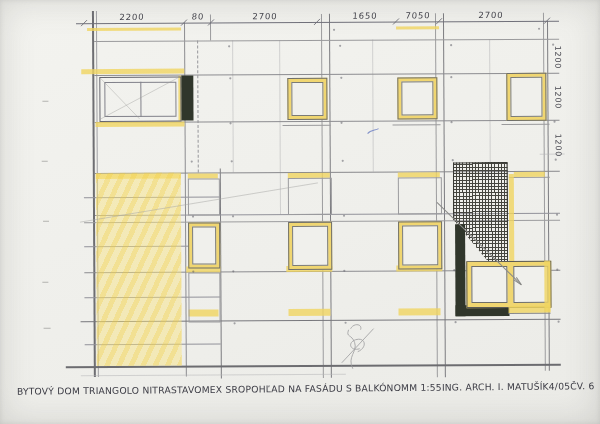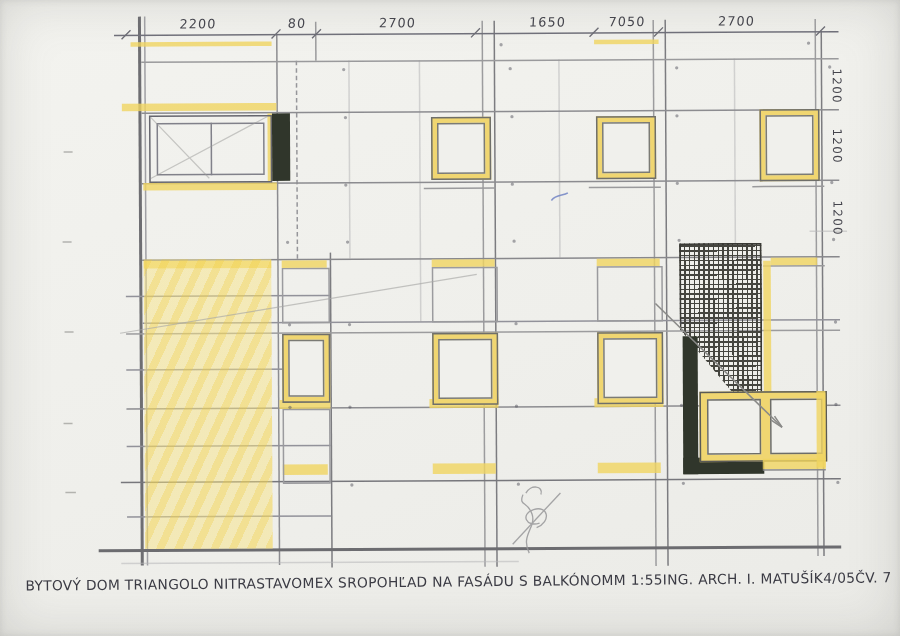--- a/index.html
+++ b/index.html
@@ -158,21 +158,21 @@
     <span class="dr" style="top:129px;height:36px;">1200</span>
   </div>
 
   <div class="caption">
     <span>BYTOVÝ DOM TRIANGOLO NITRA</span>
     <span>STAVOMEX SRO</span>
     <span>POHĽAD NA FASÁDU S BALKÓNOM</span>
     <span>M 1:55</span>
     <span>ING. ARCH. I. MATUŠÍK</span>
     <span>4/05</span>
-    <span>ČV. 7</span>
+    <span>ČV. 6</span>
   </div>
 
   <svg class="overlay" viewBox="0 0 600 424" xmlns="http://www.w3.org/2000/svg">
     <g stroke="#6d6d75" stroke-width="0.9">
       <path d="M82,25 L88,19 M182,25 L188,19 M209,25 L215,19 M315,25 L321,19 M394,25 L400,19 M437,25 L443,19 M545,25 L551,19"></path>
     </g>
     <g fill="#565660" opacity="0.5">
       <circle cx="230" cy="46" r="1.1"></circle>
           <circle cx="231" cy="78" r="1.1"></circle>
           <circle cx="231" cy="123" r="1.1"></circle>

